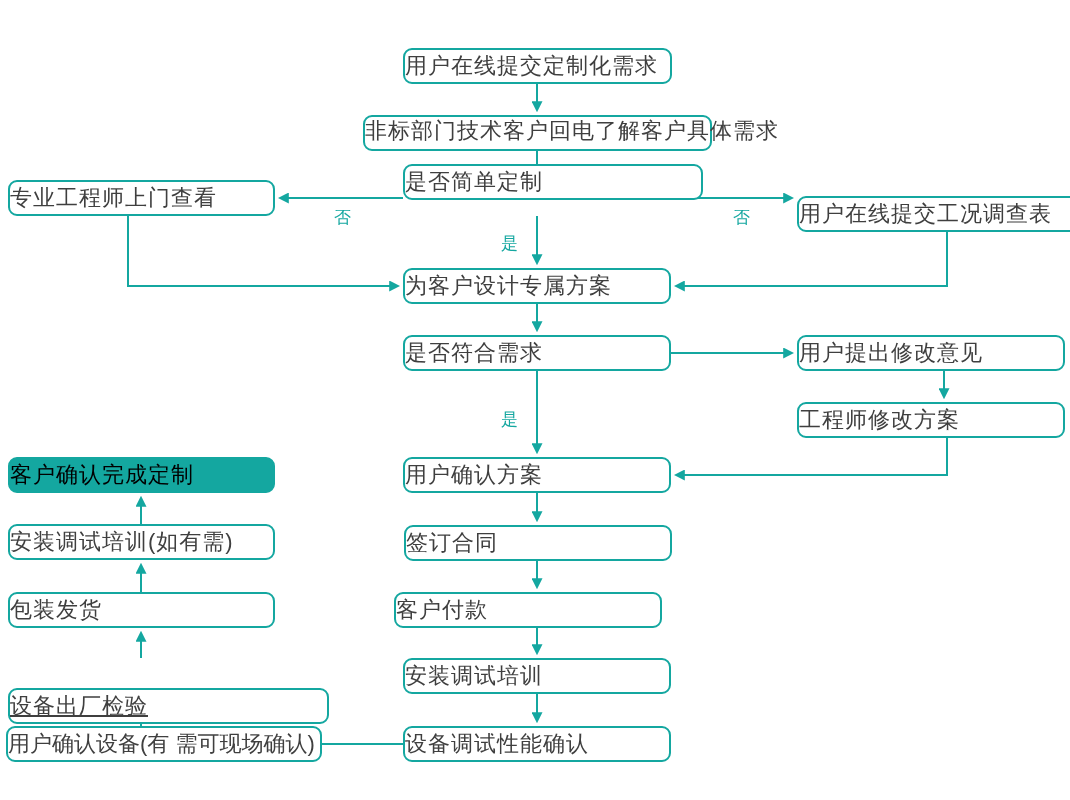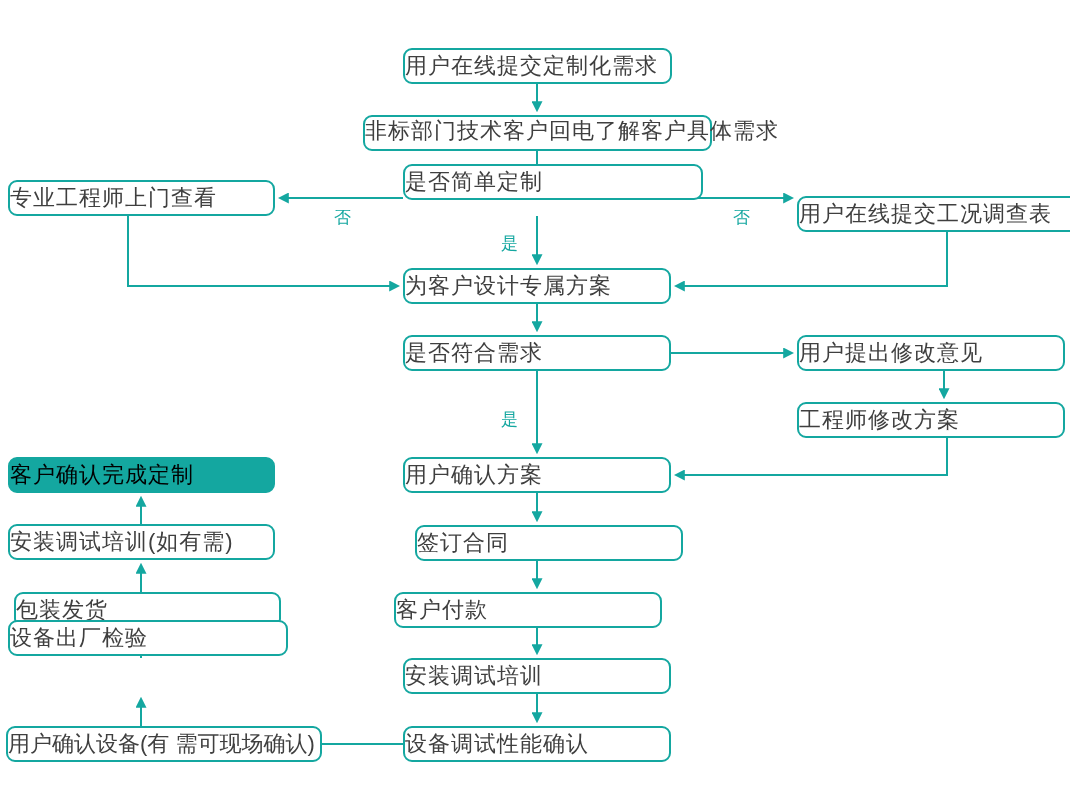--- a/index.html
+++ b/index.html
@@ -101,26 +101,26 @@
 
   <div class="node" style="left:403px; top:268px; width:268px;">为客户设计专属方案</div>
   <div class="node" style="left:403px; top:335px; width:268px;">是否符合需求</div>
   <div class="node" style="left:797px; top:335px; width:268px;">用户提出修改意见</div>
   <div class="node" style="left:797px; top:402px; width:268px;">工程师修改方案</div>
 
   <div class="node filled" style="left:8px; top:457px; width:267px;">客户确认完成定制</div>
   <div class="node" style="left:403px; top:457px; width:268px;">用户确认方案</div>
 
   <div class="node" style="left:8px;   top:524px; width:267px;">安装调试培训(如有需)</div>
-  <div class="node" style="left:415px; top:525px; width:268px;">签订合同</div>
+  <div class="node" style="left:404px; top:525px; width:268px;">签订合同</div>
 
-  <div class="node" style="left:8px;   top:592px; width:267px;margin-left:6px;">包装发货</div>
+  <div class="node" style="left:8px;   top:592px; width:267px;">包装发货</div>
   <div class="node" style="left:394px; top:592px; width:268px;">客户付款</div>
 
-  <div class="node" style="left:8px;   top:620px; width:280px;">设备出厂检验</div>
+  <div class="node" style="left:8px;   top:688px; width:321px;text-decoration:underline;">设备出厂检验</div>
   <div class="node" style="left:403px; top:658px; width:268px;">安装调试培训</div>
 
   <div class="node" style="left:6px;   top:726px; width:316px; letter-spacing:0;">用户确认设备(有 需可现场确认)</div>
   <div class="node" style="left:403px; top:726px; width:268px;">设备调试性能确认</div>
 
   <span class="edge-label" style="left:334px; top:206px;">否</span>
   <span class="edge-label" style="left:733px; top:206px;">否</span>
   <span class="edge-label" style="left:501px; top:232px;">是</span>
   <span class="edge-label" style="left:501px; top:408px;">是</span>
 

